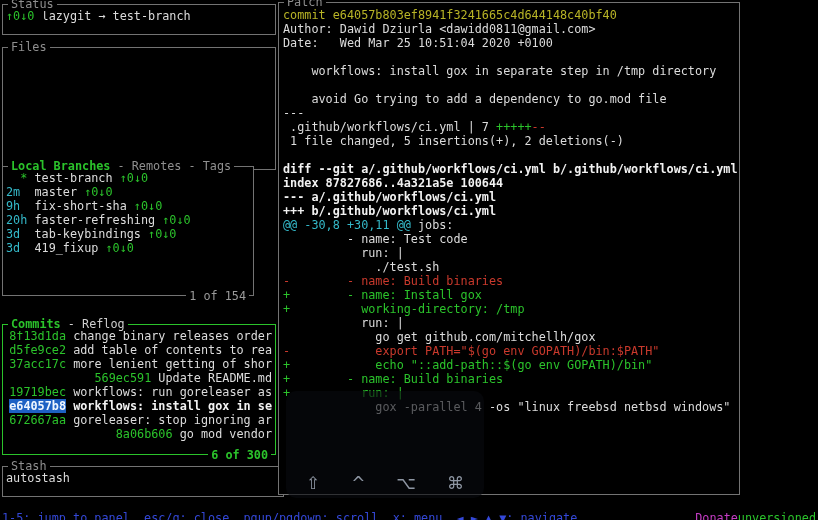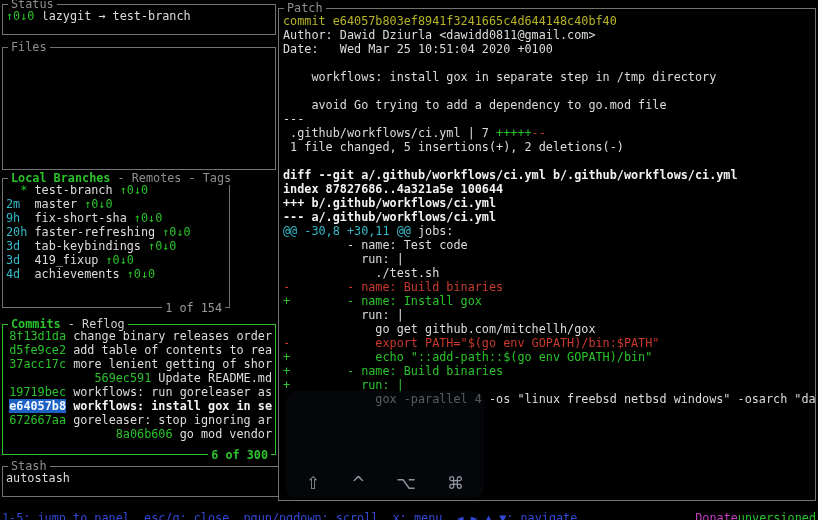--- a/index.html
+++ b/index.html
@@ -40,30 +40,29 @@
   <div class="panel-body">
     <pre class="row"><span class="c-green">↑0↓0</span><span> </span><span class="c-white">lazygit → test-branch</span></pre>
   </div>
 </div>
 
 <div class="panel" style="left:2px;top:47px;width:274px;height:123px;">
   <span class="panel-title">Files</span>
   <div class="panel-body"></div>
 </div>
 
-<div class="panel" style="left:2px;top:178px;width:228px;height:130px;">
+<div class="panel" style="left:2px;top:166px;width:252px;height:130px;">
   <span class="panel-title"><span class="tab-active">Local Branches</span><span class="tab-rest"> - Remotes - Tags</span></span>
   <div class="panel-body">
       <pre class="row"><span>  </span><span class="c-green">* </span><span class="c-white">test-branch </span><span class="c-green">↑0↓0</span></pre>
       <pre class="row"><span class="c-cyan">2m  </span><span class="c-white">master </span><span class="c-green">↑0↓0</span></pre>
       <pre class="row"><span class="c-cyan">9h  </span><span class="c-white">fix-short-sha </span><span class="c-green">↑0↓0</span></pre>
       <pre class="row"><span class="c-cyan">20h </span><span class="c-white">faster-refreshing </span><span class="c-green">↑0↓0</span></pre>
       <pre class="row"><span class="c-cyan">3d  </span><span class="c-white">tab-keybindings </span><span class="c-green">↑0↓0</span></pre>
       <pre class="row"><span class="c-cyan">3d  </span><span class="c-white">419_fixup </span><span class="c-green">↑0↓0</span></pre>
-      <pre class="row"><span class="c-cyan">4d  </span><span class="c-white">achievements </span><span class="c-green">↑0↓0</span></pre>
     </div>
   <span class="counter">1 of 154</span>
 </div>
 
 <div class="panel active" style="left:2px;top:324px;width:274px;height:131px;">
   <span class="panel-title"><span class="tab-active">Commits</span><span class="tab-rest-bright"> - Reflog</span></span>
   <div class="panel-body">
       <pre class="row"><span class="c-green">8f13d1da</span><span> </span><span class="c-white">change binary releases order</span></pre>
       <pre class="row"><span class="c-green">d5fe9ce2</span><span> </span><span class="c-white">add table of contents to rea</span></pre>
       <pre class="row"><span class="c-green">37acc17c</span><span> </span><span class="c-white">more lenient getting of shor</span></pre>
@@ -76,44 +75,45 @@
   <span class="counter">6 of 300</span>
 </div>
 
 <div class="panel" style="left:2px;top:466px;width:282px;height:31px;">
   <span class="panel-title">Stash</span>
   <div class="panel-body">
     <pre class="row c-white">autostash</pre>
   </div>
 </div>
 
-<div class="panel" style="left:278px;top:8px;width:538px;height:493px;">
+<div class="panel" style="left:278px;top:2px;width:462px;height:493px;">
   <span class="panel-title">Patch</span>
   <div class="panel-body" id="patch-body">
       <pre class="row"><span class="c-yellow">commit e64057b803ef8941f3241665c4d644148c40bf40</span></pre>
       <pre class="row"><span class="c-white">Author: Dawid Dziurla &lt;dawidd0811@gmail.com&gt;</span></pre>
       <pre class="row"><span class="c-white">Date:   Wed Mar 25 10:51:04 2020 +0100</span></pre>
       <pre class="row"><span class="c-white"></span></pre>
       <pre class="row"><span class="c-white">    workflows: install gox in separate step in /tmp directory</span></pre>
       <pre class="row"><span class="c-white"></span></pre>
       <pre class="row"><span class="c-white">    avoid Go trying to add a dependency to go.mod file</span></pre>
       <pre class="row"><span class="c-white">---</span></pre>
       <pre class="row"><span class="c-white"> .github/workflows/ci.yml | 7 </span><span class="c-green">+++++</span><span class="c-red">--</span></pre>
       <pre class="row"><span class="c-white"> 1 file changed, 5 insertions(+), 2 deletions(-)</span></pre>
       <pre class="row"><span class="c-white"></span></pre>
       <pre class="row"><span class="c-bold">diff --git a/.github/workflows/ci.yml b/.github/workflows/ci.yml</span></pre>
       <pre class="row"><span class="c-bold">index 87827686..4a321a5e 100644</span></pre>
+      <pre class="row"><span class="c-bold">--- a/.github/workflows/ci.yml</span></pre>
       <pre class="row"><span class="c-bold">+++ b/.github/workflows/ci.yml</span></pre>
-      <pre class="row"><span class="c-bold">--- a/.github/workflows/ci.yml</span></pre>
       <pre class="row"><span class="c-cyan">@@ -30,8 +30,11 @@</span><span class="c-white"> jobs:</span></pre>
       <pre class="row"><span class="c-white">         - name: Test code</span></pre>
       <pre class="row"><span class="c-white">           run: |</span></pre>
       <pre class="row"><span class="c-white">             ./test.sh</span></pre>
       <pre class="row"><span class="c-red">-        - name: Build binaries</span></pre>
       <pre class="row"><span class="c-green">+        - name: Install gox</span></pre>
+      <pre class="row"><span class="c-green">+          working-directory: /tmp</span></pre>
       <pre class="row"><span class="c-white">           run: |</span></pre>
       <pre class="row"><span class="c-white">             go get github.com/mitchellh/gox</span></pre>
       <pre class="row"><span class="c-red">-            export PATH="$(go env GOPATH)/bin:$PATH"</span></pre>
       <pre class="row"><span class="c-green">+            echo "::add-path::$(go env GOPATH)/bin"</span></pre>
       <pre class="row"><span class="c-green">+        - name: Build binaries</span></pre>
       <pre class="row"><span class="c-green">+          run: |</span></pre>
       <pre class="row"><span class="c-white">             gox -parallel 4 -os "linux freebsd netbsd windows" -osarch "darw</span></pre>
     </div>
 </div>
 

